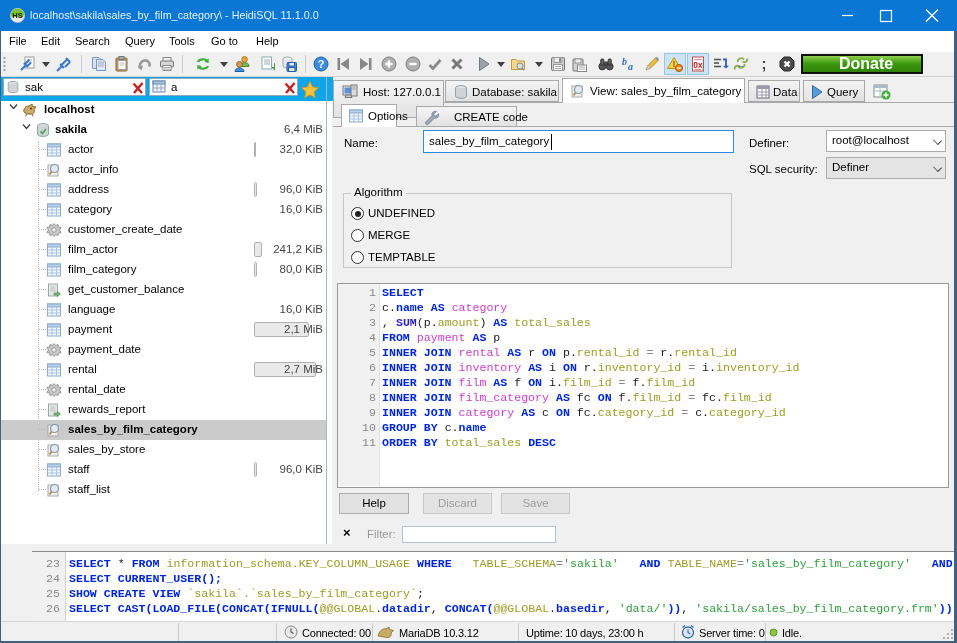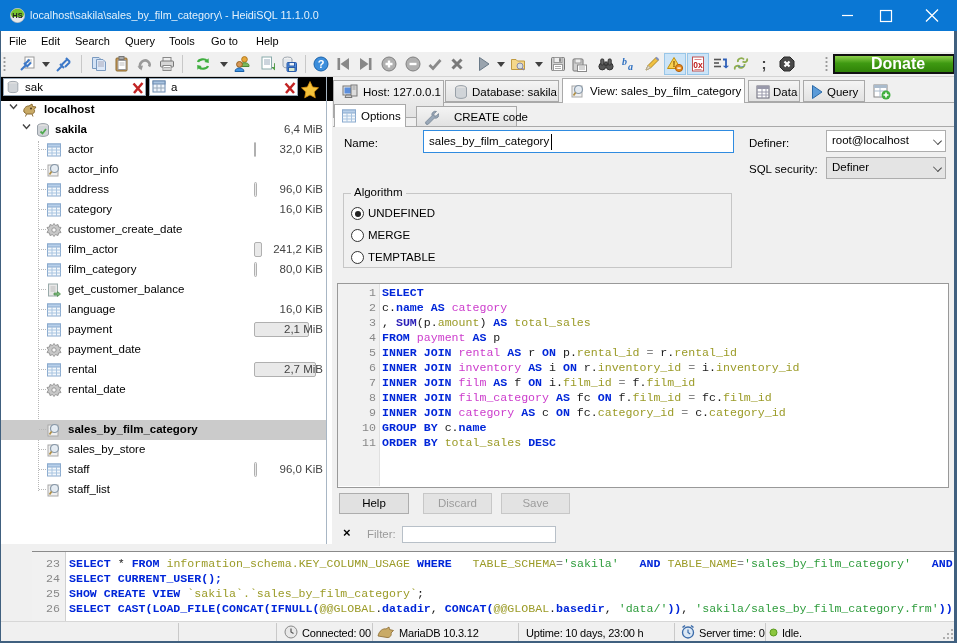--- a/index.html
+++ b/index.html
@@ -18,23 +18,23 @@
 #menubar span { position:absolute; top:4px; font-size:11px; }
 
 #toolbar { left:1px; top:52px; width:953px; height:25px; background:#f0f0f0; border-bottom:1px solid #d4d4d4; }
 .tsep { position:absolute; top:3px; width:1px; height:18px; background:#c8c8c8; }
 .grip { position:absolute; top:4px; width:3px; height:17px;
   background-image:radial-gradient(circle, #9a9a9a 1px, transparent 1.2px);
   background-size:3px 4px; }
 .dar { position:absolute; top:10px; width:0; height:0; border-left:4px solid transparent; border-right:4px solid transparent; border-top:5px solid #404040; }
 .ticon { position:absolute; top:4px; width:16px; height:16px; }
 .selbox { position:absolute; top:1px; width:22px; height:22px; background:#cce4f7; border:1px solid #98c6e8; }
-#donate { left:832px; top:2px; width:122px; height:20px; background:linear-gradient(#8ed04c,#3f9a12 45%,#2f8207); border:2px solid #111; color:#fff; font-weight:bold; font-size:16px; text-align:center; line-height:15px;padding-left:8px; }
-
-#filterrow { left:1px; top:77px; width:332px; height:24px; background:#000000; }
+#donate { left:800px; top:2px; width:122px; height:20px; background:linear-gradient(#8ed04c,#3f9a12 45%,#2f8207); border:2px solid #111; color:#fff; font-weight:bold; font-size:16px; text-align:center; line-height:15px;padding-left:8px; }
+
+#filterrow { left:1px; top:77px; width:332px; height:24px; background:#0ea5e9; }
 .fbox { position:absolute; top:1px; height:18px; background:#fff; border:1px solid #94a7b8; }
 .fbox .ic { position:absolute; left:2px; top:1px; }
 .fbox .t { position:absolute; left:21px; top:2px; }
 
 #tree { left:1px; top:101px; width:331px; height:443px; background:#fff; overflow:hidden; }
 #treeborder { left:326px; top:77px; width:1px; height:467px; background:#a8b6c4; }
 .trow { position:absolute; left:0; width:326px; height:20px; }
 .trow .nm { position:absolute; top:3px; }
 .trow .sz { position:absolute; top:3px; right:4px; color:#444; }
 .trow svg { position:absolute; top:2px; }
@@ -505,20 +505,27 @@
       <div class="sbar" style="left:253px;width:62px"></div>
       <span class="sz">2,7 MiB</span>
     </div>
   <div class="trow" style="top:279px">
       <div style="position:absolute;left:38px;top:9px;width:7px;height:1px;border-top:1px dotted #b8b8b8"></div>
       <svg style="left:45px" width="16" height="16">
         <use href="#i-gear"></use>
       </svg>
       <span class="nm" style="left:67px">rental_date</span>
     </div>
+  <div class="trow" style="top:299px">
+      <div style="position:absolute;left:38px;top:9px;width:7px;height:1px;border-top:1px dotted #b8b8b8"></div>
+      <svg style="left:45px" width="16" height="16">
+        <use href="#i-proc"></use>
+      </svg>
+      <span class="nm" style="left:67px">rewards_report</span>
+    </div>
   <div class="trow" style="top:319px;background:#cbcbcb">
       <div style="position:absolute;left:38px;top:9px;width:7px;height:1px;border-top:1px dotted #b8b8b8"></div>
       <svg style="left:45px" width="16" height="16">
         <use href="#i-view"></use>
       </svg>
       <span class="nm" style="left:67px;font-weight:bold">sales_by_film_category</span>
     </div>
   <div class="trow" style="top:339px">
       <div style="position:absolute;left:38px;top:9px;width:7px;height:1px;border-top:1px dotted #b8b8b8"></div>
       <svg style="left:45px" width="16" height="16">
@@ -591,21 +598,21 @@
   <svg class="ab" style="left:540px;top:6px" width="18" height="17" viewBox="0 0 18 17">
       <rect x="1" y="2" width="13" height="12" fill="#fff" stroke="#888"></rect>
       <rect x="1" y="2" width="13" height="3" fill="#abc"></rect>
       <line x1="1" y1="8" x2="14" y2="8" stroke="#abc"></line>
       <line x1="7" y1="5" x2="7" y2="14" stroke="#abc"></line>
       <circle cx="13" cy="12" r="4.5" fill="#3fae3f"></circle>
       <path d="M13 9.5 L13 14.5 M10.5 12 L15.5 12" stroke="#fff" stroke-width="1.6"></path>
     </svg>
 
   <div class="tabrow-line" style="left:0;top:49px;width:621px"></div>
-  <div class="tab active" style="left:1px;top:27px;width:72px;height:23px;border-bottom:0">
+  <div class="tab active" style="left:8px;top:27px;width:56px;height:23px;border-bottom:0">
     <svg class="ab" style="left:6px;top:3px" width="16" height="16">
         <use href="#i-table"></use>
       </svg>
     <span class="tl" style="left:26px;top:5px">Options</span>
   </div>
   <div class="tab" style="left:83px;top:29px;width:101px;height:21px">
     <svg class="ab" style="left:6px;top:2px" width="16" height="16" viewBox="0 0 16 16">
         <path d="M13.5 2.5 A3.4 3.4 0 0 0 9 6.7 L3 12.7 A1.7 1.7 0 0 0 5.4 15.1 L11.4 9.1 A3.4 3.4 0 0 0 15.6 4.6 L13.2 7 L11 6.9 L10.9 4.8 Z" fill="#9aa8b8" stroke="#68788a" stroke-width="0.7"></path>
       </svg>
     <span class="tl" style="left:37px;top:4px">CREATE code</span>

